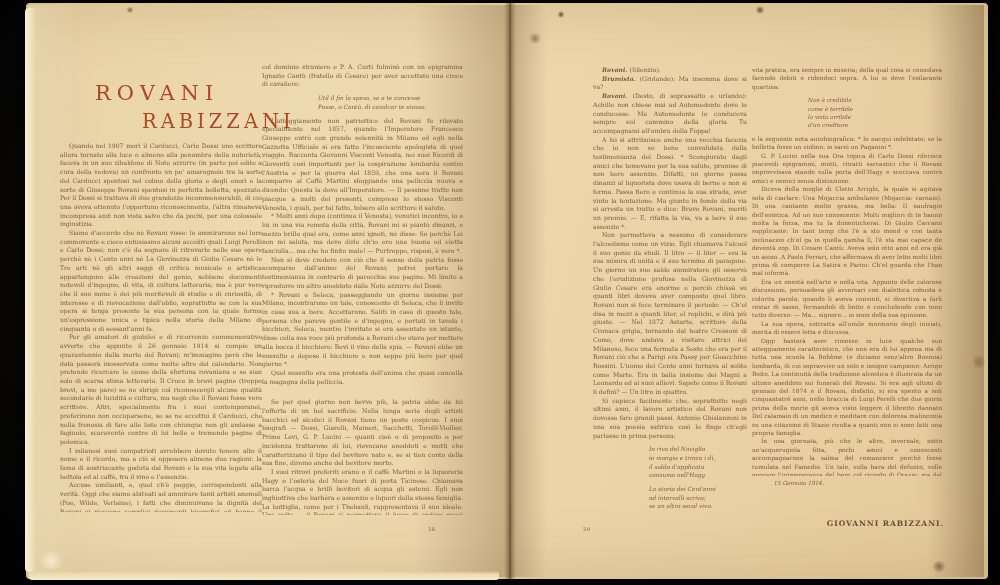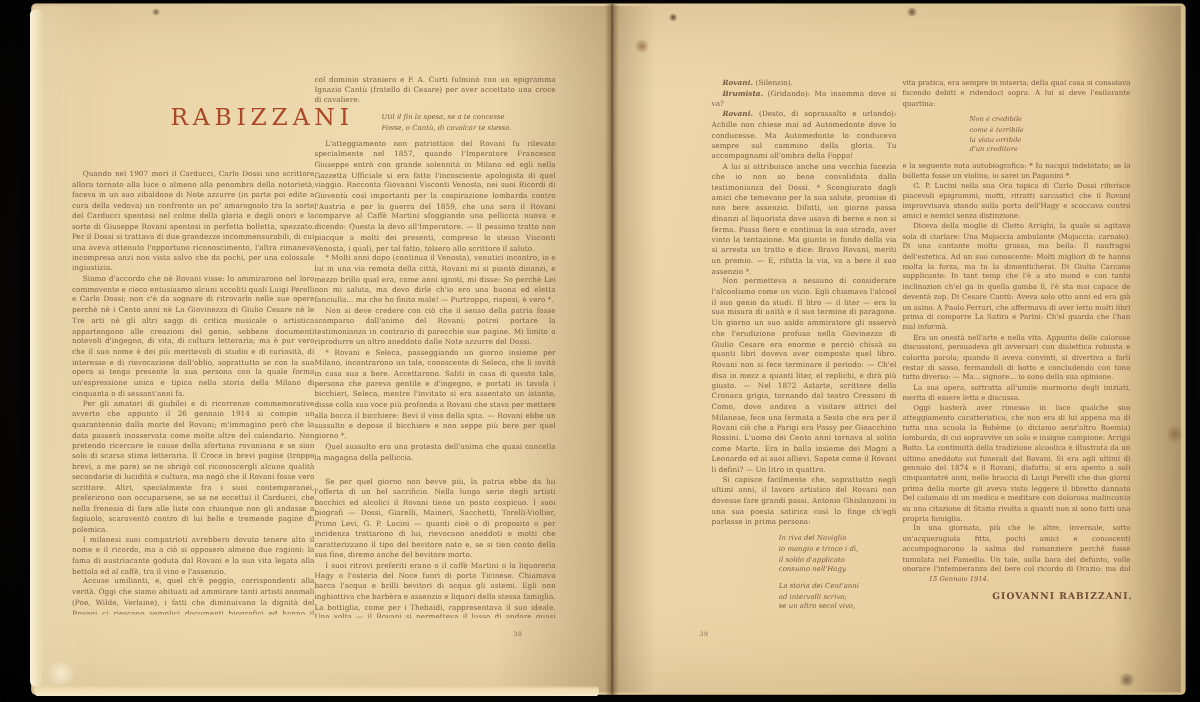--- a/index.html
+++ b/index.html
@@ -45,21 +45,21 @@
   .blk-verse{font-style:italic;text-align:left;margin:5px 0 5px 56px;font-size:.95em;}
   .blk-verse .ln{text-indent:0;}
   .blk-dialog .ln{text-indent:9px;}
   .spk{font-style:italic;font-weight:bold;}
   .blk-gap{height:12px;}
 
   .pnum{position:absolute;color:#80604a;font-size:5px;letter-spacing:.5px;}
   .pnum-left{left:402px;top:523px;}
   .pnum-right{left:557px;top:523px;}
   .rp-date{position:absolute;left:748px;top:477px;color:#7a5940;font-size:5.6px;font-style:italic;}
-  .rp-sig{position:absolute;left:726px;top:489px;width:192px;text-align:right;color:#6e4c35;
+  .rp-sig{position:absolute;left:726px;top:516px;width:192px;text-align:right;color:#6e4c35;
           font-size:7.6px;font-weight:bold;letter-spacing:.9px;}
 </style>
 </head>
 <body>
 
 <div class="stage">
   <div class="book">
     <div class="page page-left"></div>
     <div class="page page-right"></div>
     <div class="gutter"></div>
@@ -68,20 +68,21 @@
 
     <div class="stain s1"></div>
     <div class="stain s2"></div>
     <div class="stain s3"></div>
     <div class="stain s4"></div>
     <div class="stain s5"></div>
     <div class="stain s6"></div>
     <div class="stain s7"></div>
 
     <div class="lp-title">
+      <div class="t1">ROVANI</div>
       <div class="t2">RABIZZANI</div>
     </div>
 
     <div class="col lp-col1">
         <div class="blk blk-p">Quando nel 1907 morì il Carducci, Carlo Dossi uno scrittore allora tornato alla luce o almeno alla penombra della notorietà, faceva in un suo zibaldone di Note azzurre (in parte poi edite a cura della vedova) un confronto un po' amarognolo tra la sorte del Carducci spentosi nel colmo della gloria e degli onori e la sorte di Giuseppe Rovani spentosi in perfetta bolletta, spezzato. Per il Dossi si trattava di due grandezze incommensurabili, di cui una aveva ottenuto l'opportuno riconoscimento, l'altra rimaneva incompresa anzi non vista salvo che da pochi, per una colossale ingiustizia.</div>
         <div class="blk blk-p">Siamo d'accordo che nè Rovani visse: lo ammirarono nel loro commovente e cieco entusiasmo alcuni accoliti quali Luigi Perelli e Carlo Dossi; non c'è da sognare di ritrovarlo nelle sue opere perchè nè i Cento anni nè La Giovinezza di Giulio Cesare nè le Tre arti nè gli altri saggi di critica musicale o artistica appartengono alle creazioni del genio, sebbene documenti notevoli d'ingegno, di vita, di cultura letteraria; ma è pur vero che il suo nome è dei più meritevoli di studio e di curiosità, di interesse e di rievocazione dall'oblio, soprattutto se con la sua opera si tenga presente la sua persona con la quale forma un'espressione unica e tipica nella storia della Milano di cinquanta o di sessant'anni fa.</div>
         <div class="blk blk-p">Per gli amatori di giubilei e di ricorrenze commemorative avverto che appunto il 26 gennaio 1914 si compie un quarantennio dalla morte del Rovani; m'immagino però che la data passerà inosservata come molte altre del calendario. Non pretendo ricercare le cause della sfortuna rovaniana e se sian solo di scarsa stima letteraria. Il Croce in brevi pagine (troppo brevi, a me pare) se ne sbrigò col riconoscergli alcune qualità secondarie di lucidità e cultura, ma negò che il Rovani fosse vero scrittore. Altri, specialmente fra i suoi contemporanei, preferirono non occuparsene, se se ne eccettui il Carducci, che nella frenesia di fare alle liste con chiunque non gli andasse a fagiuolo, scaraventò contro di lui belle e tremende pagine di polemica.</div>
         <div class="blk blk-p">I milanesi suoi compatrioti avrebbero dovuto tenere alto il nome e il ricordo, ma a ciò si opposero almeno due ragioni: la fama di austriacante goduta dal Rovani e la sua vita legata alla bettola ed al caffè, tra il vino e l'assenzio.</div>
         <div class="blk blk-p">Accuse umilianti, e, quel ch'è peggio, corrispondenti alla verità. Oggi che siamo abituati ad ammirare tanti artisti anomali (Poe, Wilde, Verlaine), i fatti che diminuivano la dignità del Rovani ci riescono semplici documenti biografici ed hanno il vantaggio di rendere più complessa e romantica la psicologia di quell'uomo.</div>
       </div>

